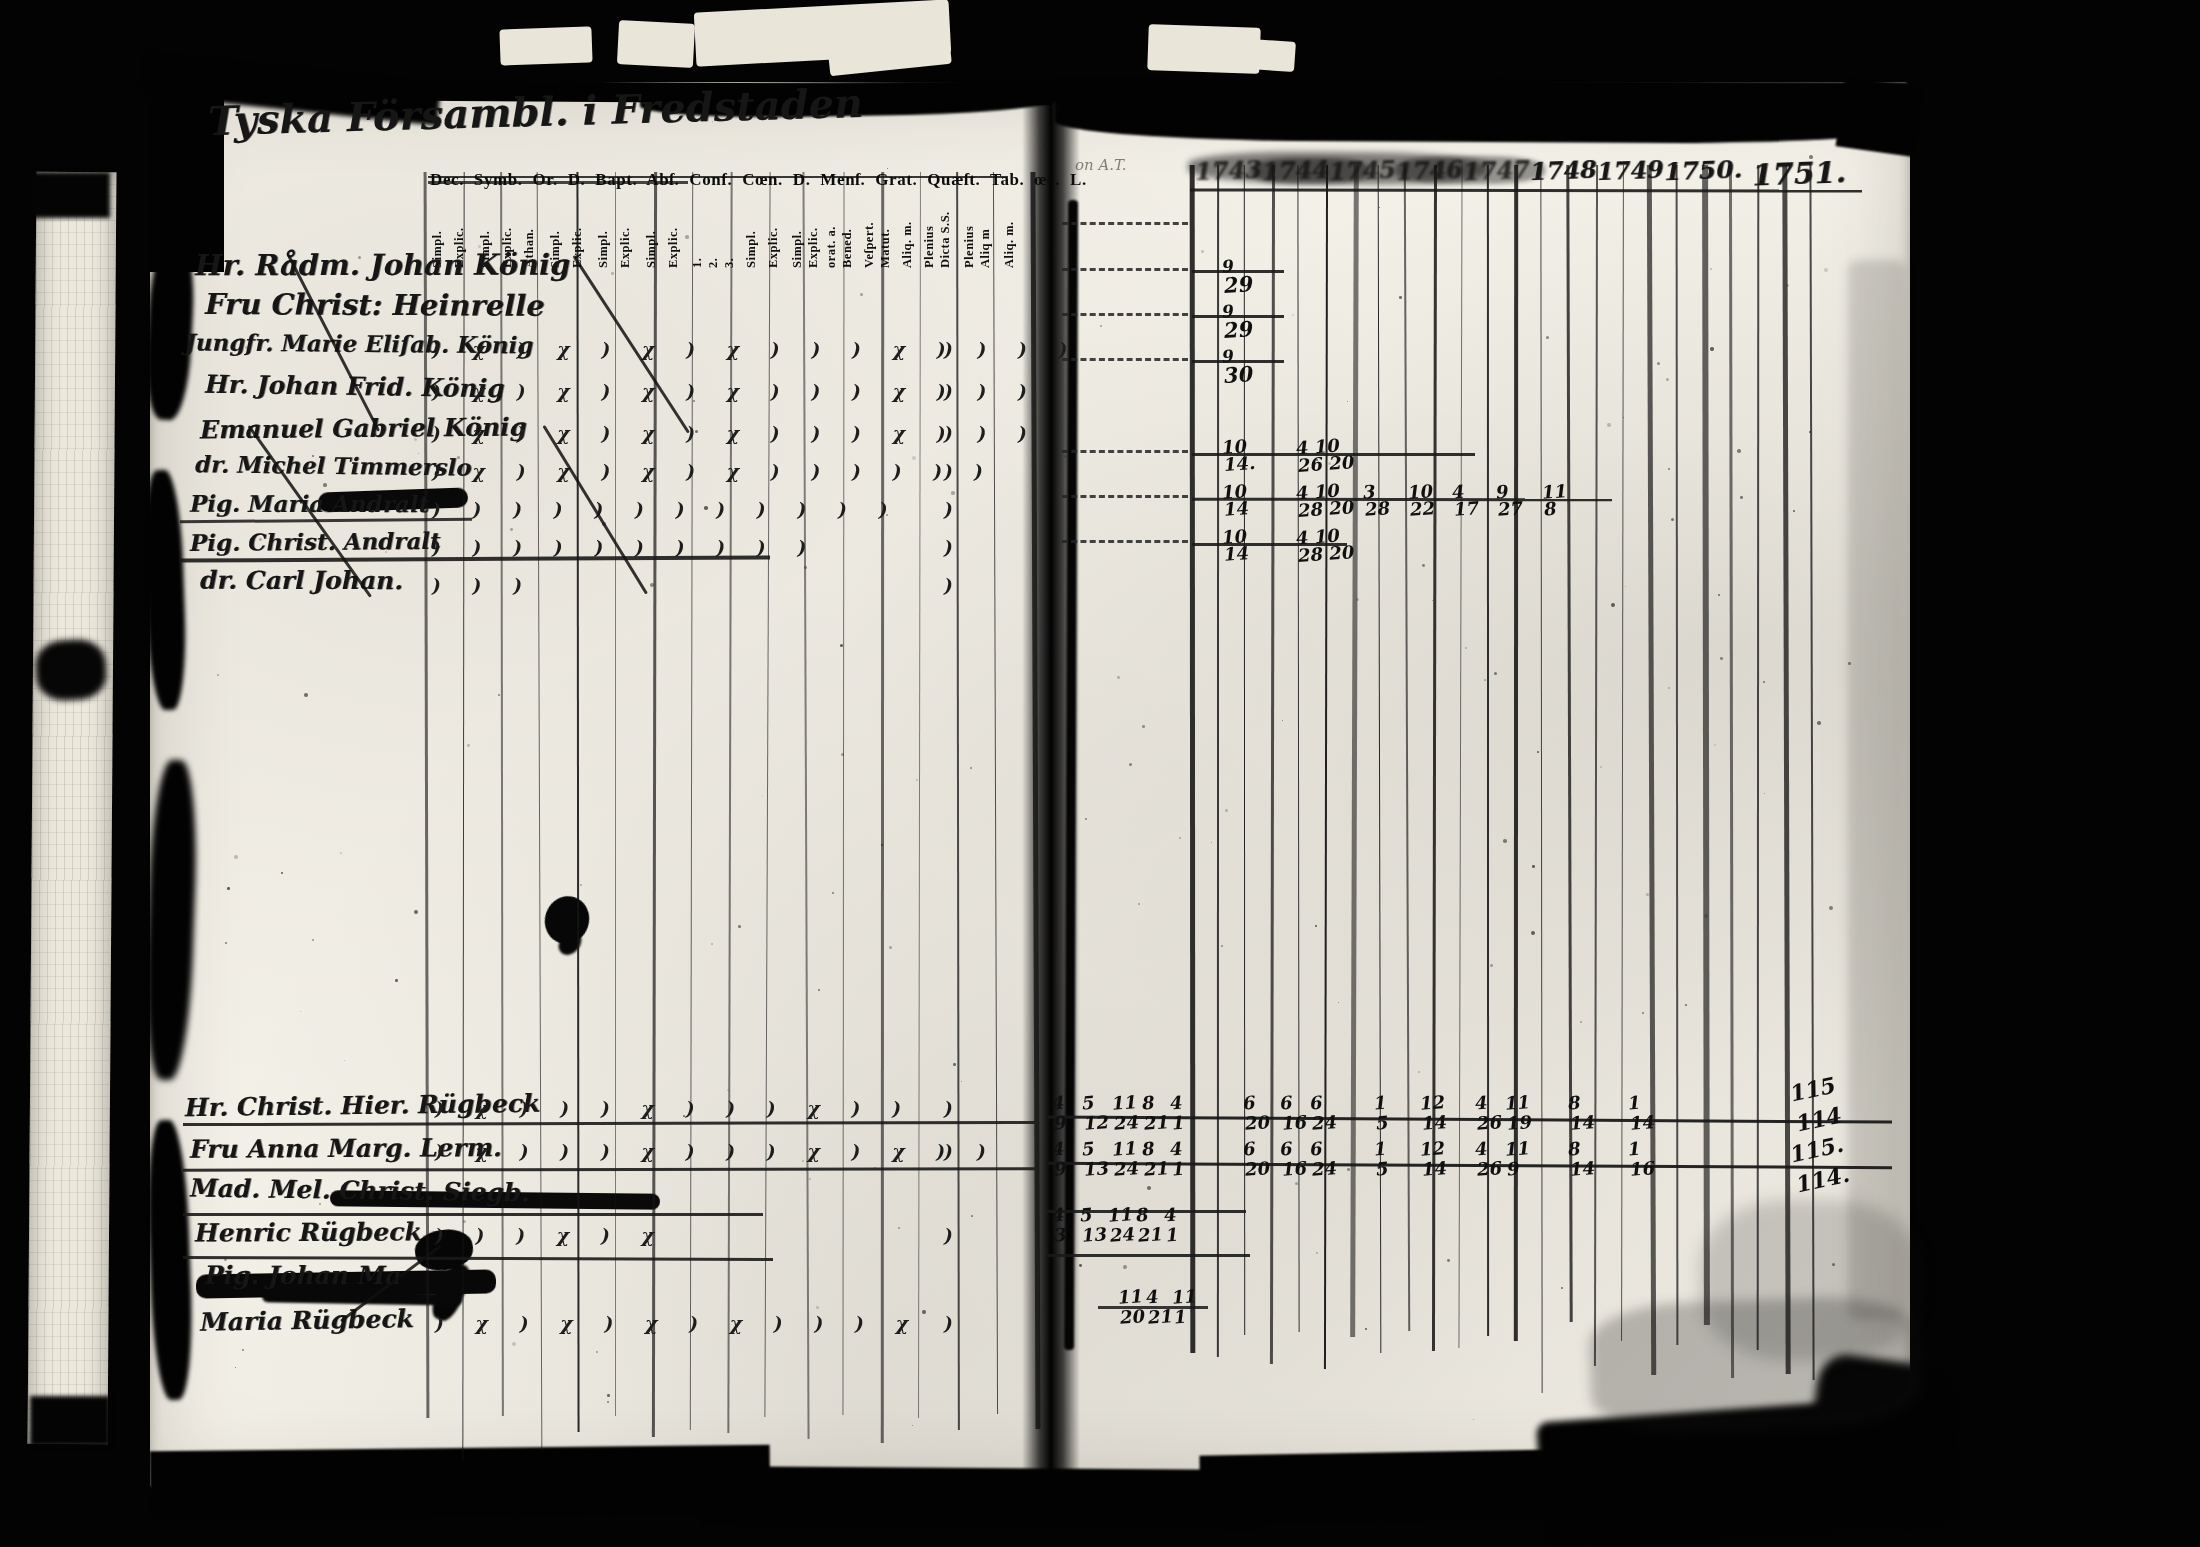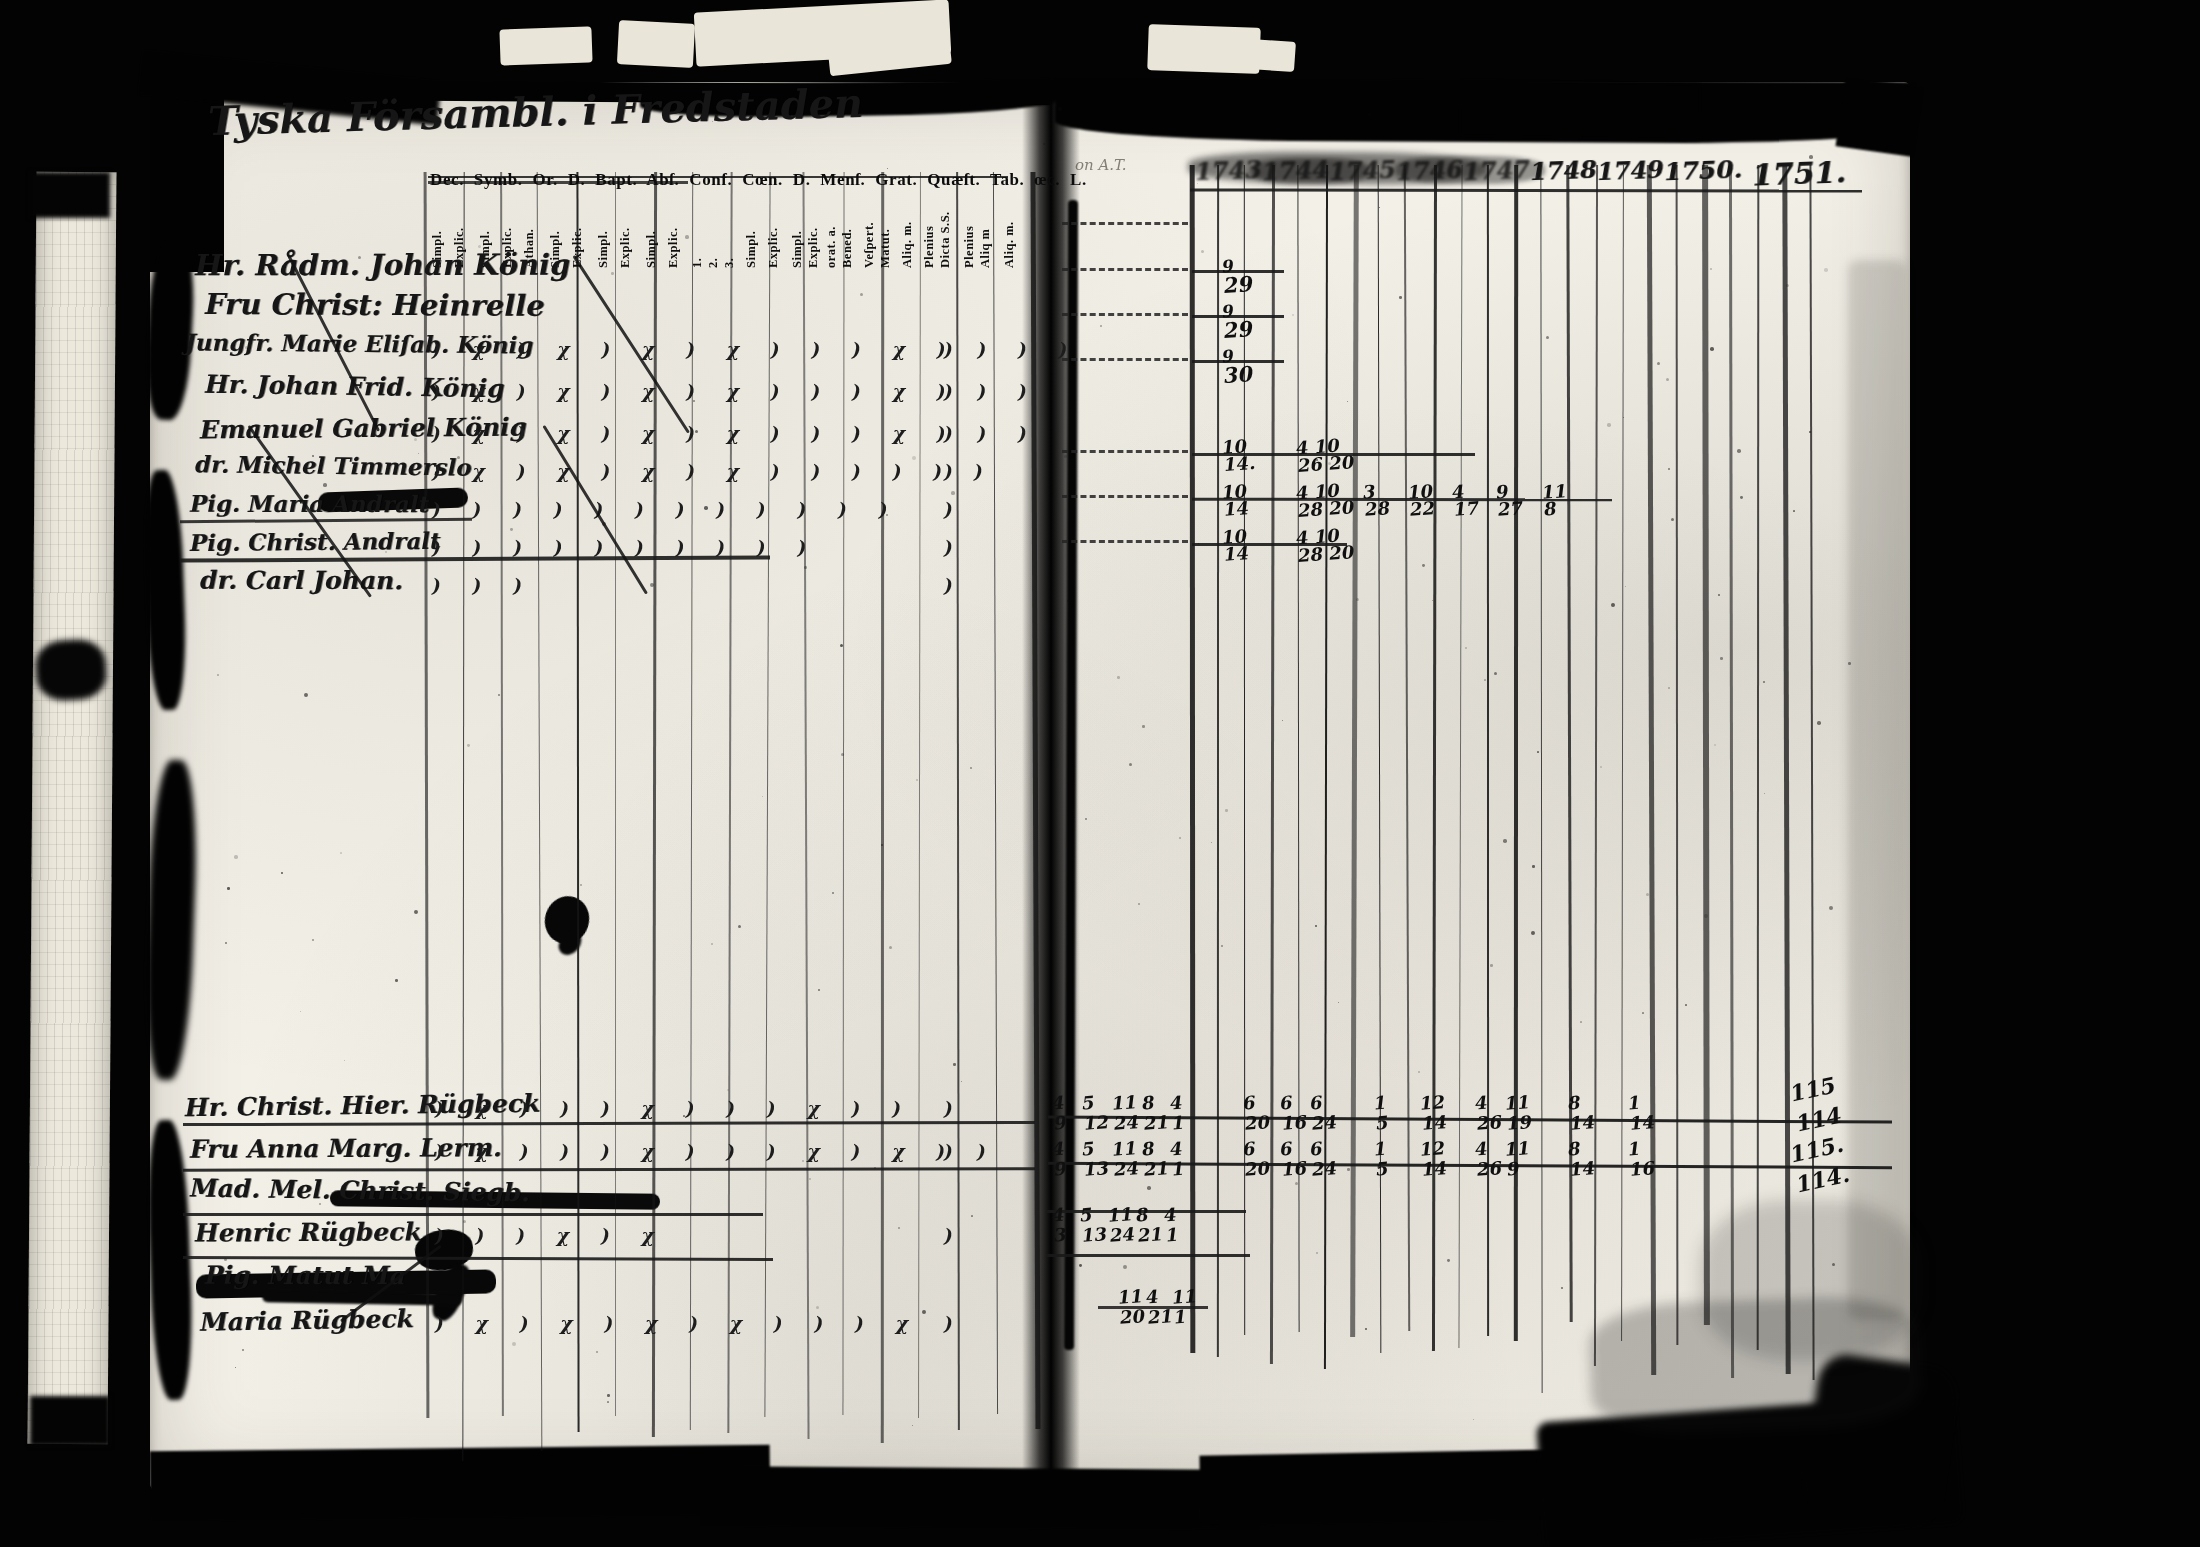--- a/index.html
+++ b/index.html
@@ -383,21 +383,21 @@
     <div class="hw abs" style="left:185px;top:1091px;font-size:25px;transform:rotate(-0.7deg);">Hr. Christ. Hier. Rügbeck</div>
     <div class="marks abs" style="left:435px;top:1097px;">) χ  ) )  ) χ  ) )  ) χ  ) )</div>
     <div class="marks abs" style="left:944px;top:1097px;">)</div>
     <div class="hw abs" style="left:190px;top:1134px;font-size:25px;transform:rotate(-0.3deg);">Fru Anna Marg. Lerm.</div>
     <div class="marks abs" style="left:435px;top:1140px;">) χ ) )  ) χ ) )  ) χ  ) χ  ) )</div>
     <div class="marks abs" style="left:944px;top:1140px;">)</div>
     <div class="hw abs" style="left:190px;top:1176px;font-size:25px;transform:rotate(0.8deg);">Mad. Mel. Christ. Siegb.</div>
     <div class="hw abs" style="left:195px;top:1218px;font-size:25px;transform:rotate(-0.3deg);">Henric Rügbeck</div>
     <div class="marks abs" style="left:435px;top:1224px;">) )  ) χ  ) χ</div>
     <div class="marks abs" style="left:944px;top:1224px;">)</div>
-    <div class="hw abs" style="left:205px;top:1261px;font-size:25px;transform:rotate(0.1deg);">Pig. Matut Ma</div>
+    <div class="hw abs" style="left:205px;top:1261px;font-size:25px;transform:rotate(0.1deg);">Pig. Johan Ma</div>
     <div class="hw abs" style="left:200px;top:1306px;font-size:25px;transform:rotate(-1.0deg);">Maria Rügbeck</div>
     <div class="marks abs" style="left:435px;top:1312px;">) χ ) χ  ) χ ) χ  ) )  ) χ</div>
     <div class="marks abs" style="left:944px;top:1312px;">)</div>
     <div class="note abs" style="left:1075px;top:156px;font-size:15px;opacity:.65;filter:blur(.4px);">on A.T.</div>
     <div class="hw abs" style="left:1195px;top:156px;font-size:24px;filter:blur(1.2px);opacity:0.85;transform:rotate(-2deg);">1743</div>
     <div class="hw abs" style="left:1262px;top:156px;font-size:24px;filter:blur(1.2px);opacity:0.85;transform:rotate(-2deg);">1744</div>
     <div class="hw abs" style="left:1329px;top:156px;font-size:24px;filter:blur(1.2px);opacity:0.85;transform:rotate(-2deg);">1745</div>
     <div class="hw abs" style="left:1396px;top:156px;font-size:24px;filter:blur(1.1px);opacity:0.85;transform:rotate(-2deg);">1746</div>
     <div class="hw abs" style="left:1463px;top:156px;font-size:24px;filter:blur(1.1px);opacity:0.85;transform:rotate(-2deg);">1747</div>
     <div class="hw abs" style="left:1530px;top:156px;font-size:24px;filter:blur(0.6px);opacity:1;transform:rotate(-2deg);">1748</div>

